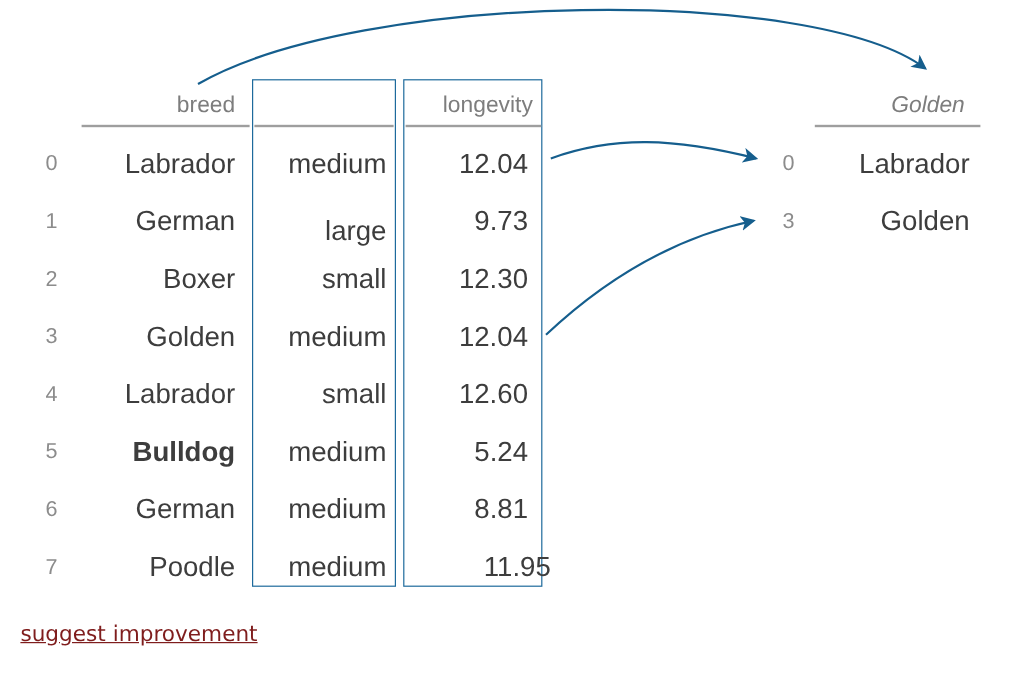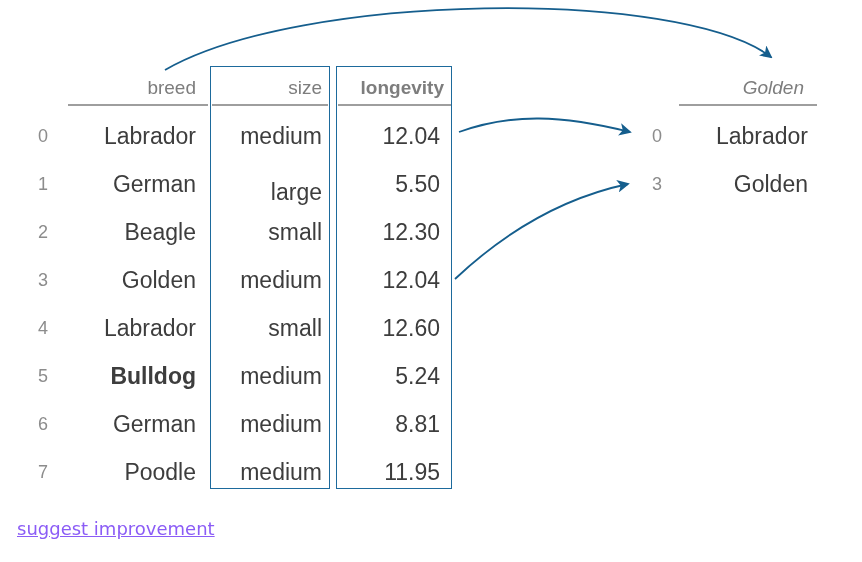--- a/index.html
+++ b/index.html
@@ -16,57 +16,56 @@
   .italic{font-style:italic;}
   
   .rule{position:absolute;height:2px;background:#9e9e9e;}
   
   .hl-box{position:absolute;border:1.5px solid #1d6a9c;box-sizing:border-box;background:transparent;}
   
   .arrows{position:absolute;left:0;top:0;pointer-events:none;}
   
   .footer-link{
     position:absolute;left:17px;top:518px;
-    font-family:"DejaVu Sans",sans-serif;font-size:18px;color:#8b5cf6;
+    font-family:"DejaVu Sans",sans-serif;font-size:18px;color:#7f1d1d;
     text-decoration:underline;cursor:pointer;
   }
 </style>
 </head>
 <body>
 
 <div class="stage">
 
   <div class="hl-box" style="left:210px;top:66px;width:120px;height:423px;"></div>
   <div class="hl-box" style="left:336px;top:66px;width:116px;height:423px;"></div>
 
   <div class="cell hdr" style="left:48px;top:64px;width:148px;">breed</div>
-  <div class="cell hdr" style="left:196px;top:64px;width:126px;">size</div>
-  <div class="cell hdr" style="left:322px;top:64px;width:122px;font-weight:bold;">longevity</div>
+  <div class="cell hdr" style="left:322px;top:64px;width:122px;">longevity</div>
 
   <div class="rule" style="left:68px;top:104px;width:140px;"></div>
   <div class="rule" style="left:212px;top:104px;width:116px;"></div>
   <div class="rule" style="left:338px;top:104px;width:113px;"></div>
 
   <div>
     <div class="cell idx" style="left:0;top:112px;width:48px;">0</div>
     <div class="cell val" style="left:48px;top:112px;width:148px;">Labrador</div>
     <div class="cell val" style="left:196px;top:112px;width:126px;">medium</div>
     <div class="cell val" style="left:322px;top:112px;width:118px;">12.04</div>
   </div>
 
   <div>
     <div class="cell idx" style="left:0;top:160px;width:48px;">1</div>
     <div class="cell val" style="left:48px;top:160px;width:148px;">German</div>
     <div class="cell val" style="left:196px;top:168px;width:126px;">large</div>
-    <div class="cell val" style="left:322px;top:160px;width:118px;">5.50</div>
+    <div class="cell val" style="left:322px;top:160px;width:118px;">9.73</div>
   </div>
 
   <div>
     <div class="cell idx" style="left:0;top:208px;width:48px;">2</div>
-    <div class="cell val" style="left:48px;top:208px;width:148px;">Beagle</div>
+    <div class="cell val" style="left:48px;top:208px;width:148px;">Boxer</div>
     <div class="cell val" style="left:196px;top:208px;width:126px;">small</div>
     <div class="cell val" style="left:322px;top:208px;width:118px;">12.30</div>
   </div>
 
   <div>
     <div class="cell idx" style="left:0;top:256px;width:48px;">3</div>
     <div class="cell val" style="left:48px;top:256px;width:148px;">Golden</div>
     <div class="cell val" style="left:196px;top:256px;width:126px;">medium</div>
     <div class="cell val" style="left:322px;top:256px;width:118px;">12.04</div>
   </div>
@@ -89,21 +88,21 @@
     <div class="cell idx" style="left:0;top:400px;width:48px;">6</div>
     <div class="cell val" style="left:48px;top:400px;width:148px;">German</div>
     <div class="cell val" style="left:196px;top:400px;width:126px;">medium</div>
     <div class="cell val" style="left:322px;top:400px;width:118px;">8.81</div>
   </div>
 
   <div>
     <div class="cell idx" style="left:0;top:448px;width:48px;">7</div>
     <div class="cell val" style="left:48px;top:448px;width:148px;">Poodle</div>
     <div class="cell val" style="left:196px;top:448px;width:126px;">medium</div>
-    <div class="cell val" style="left:322px;top:448px;width:118px;">11.95</div>
+    <div class="cell val" style="left:341px;top:448px;width:118px;">11.95</div>
   </div>
 
   <div class="cell hdr italic" style="left:662px;top:64px;width:142px;">Golden</div>
   <div class="rule" style="left:679px;top:104px;width:138px;"></div>
 
   <div>
     <div class="cell idx" style="left:600px;top:112px;width:62px;">0</div>
     <div class="cell val" style="left:662px;top:112px;width:146px;">Labrador</div>
   </div>
   <div>

